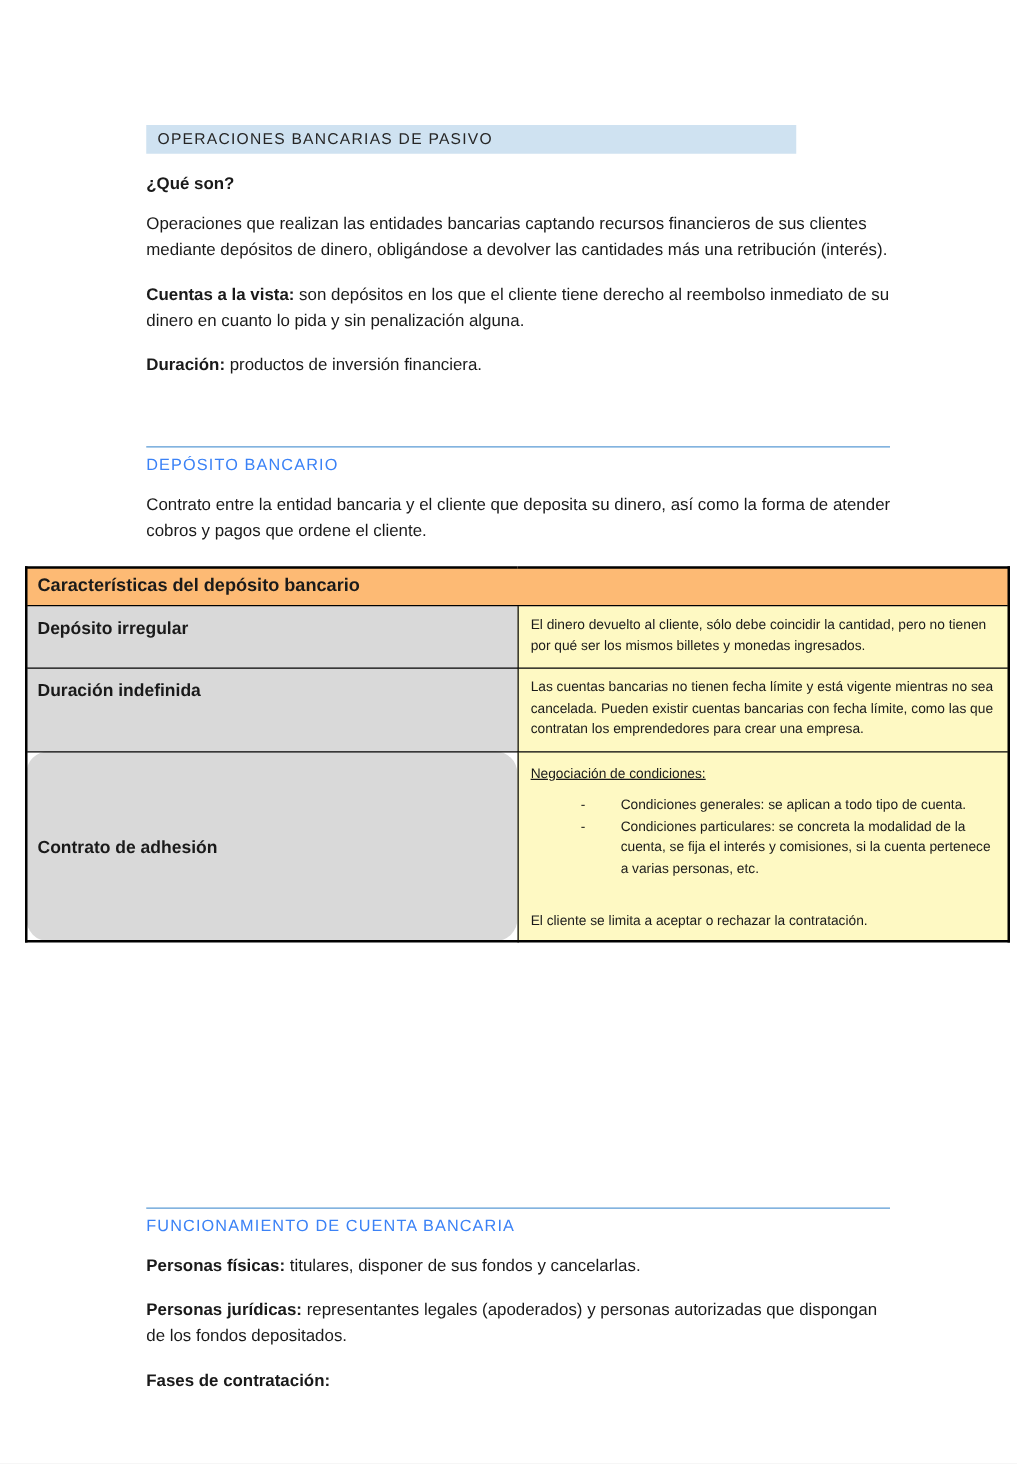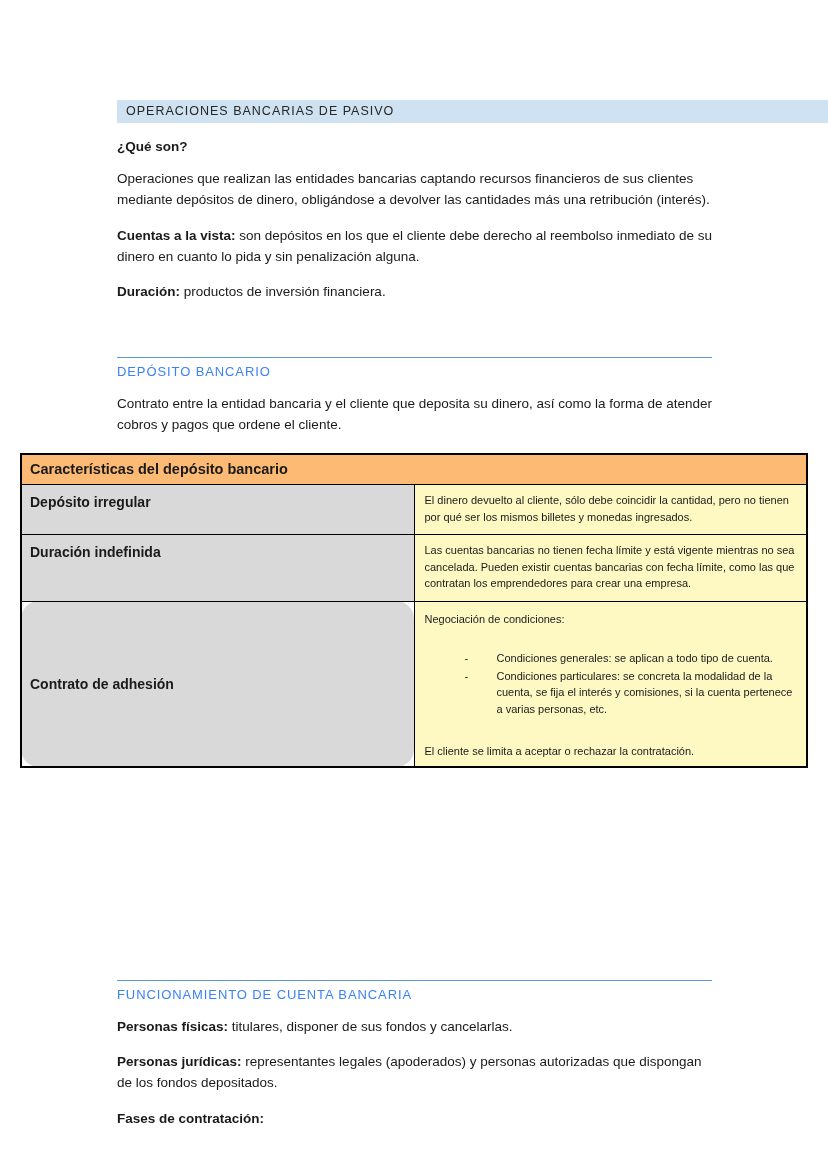--- a/index.html
+++ b/index.html
@@ -11,21 +11,21 @@
     height: 1171px;
     margin: 0 auto;
     background: #ffffff;
     color: #1a1a1a;
     overflow: hidden;
   }
   .content { margin-left: 117px; width: 600px; }
 
   .title-banner {
     margin-top: 100px;
-    width: 712px;
+    width: 520px;
     background: #cfe2f1;
     padding: 4px 2px 5px 9px;
     font-size: 12.5px;
     letter-spacing: 1px;
     color: #262626;
   }
 
   .qtitle {
     margin-top: 16px;
     font-size: 13.5px;
@@ -77,39 +77,39 @@
     padding: 7px 8px;
   }
   td.row-label.middle { vertical-align: middle; border-radius: 18px; }
   td.row-content {
     background: #fef9c3;
     font-size: 11px;
     line-height: 1.5;
     padding: 7px 10px 9px 10px;
   }
   td.row-content.tall { padding-top: 9px; padding-bottom: 6px; }
-  .cell-intro { margin-bottom: 23px; }
+  .cell-intro { margin-bottom: 9px; text-decoration: underline; }
   .bullet { display: flex; margin: 1px 0 1px 40px; }
   .bullet .dash { width: 32px; flex: 0 0 32px; }
   .bullet .btxt { flex: 1; }
   .cell-outro { margin-top: 26px; }
 </style>
 </head>
 <body>
 
 <div class="page">
   <div class="content">
 
     <div class="title-banner">OPERACIONES BANCARIAS DE PASIVO</div>
 
     <div class="qtitle">¿Qué son?</div>
 
     <p class="para">Operaciones que realizan las entidades bancarias captando recursos financieros de sus clientes mediante depósitos de dinero, obligándose a devolver las cantidades más una retribución (interés).</p>
 
-    <p class="para"><span class="lead">Cuentas a la vista:</span><span> son depósitos en los que el cliente debe derecho al reembolso inmediato de su dinero en cuanto lo pida y sin penalización alguna.</span></p>
+    <p class="para"><span class="lead">Cuentas a la vista:</span><span> son depósitos en los que el cliente tiene derecho al reembolso inmediato de su dinero en cuanto lo pida y sin penalización alguna.</span></p>
 
     <p class="para"><span class="lead">Duración:</span><span> productos de inversión financiera.</span></p>
 
     <div class="section-heading">DEPÓSITO BANCARIO</div>
 
     <p class="para">Contrato entre la entidad bancaria y el cliente que deposita su dinero, así como la forma de atender cobros y pagos que ordene el cliente.</p>
 
     <table class="doc-table">
       <tbody>
         <tr>

